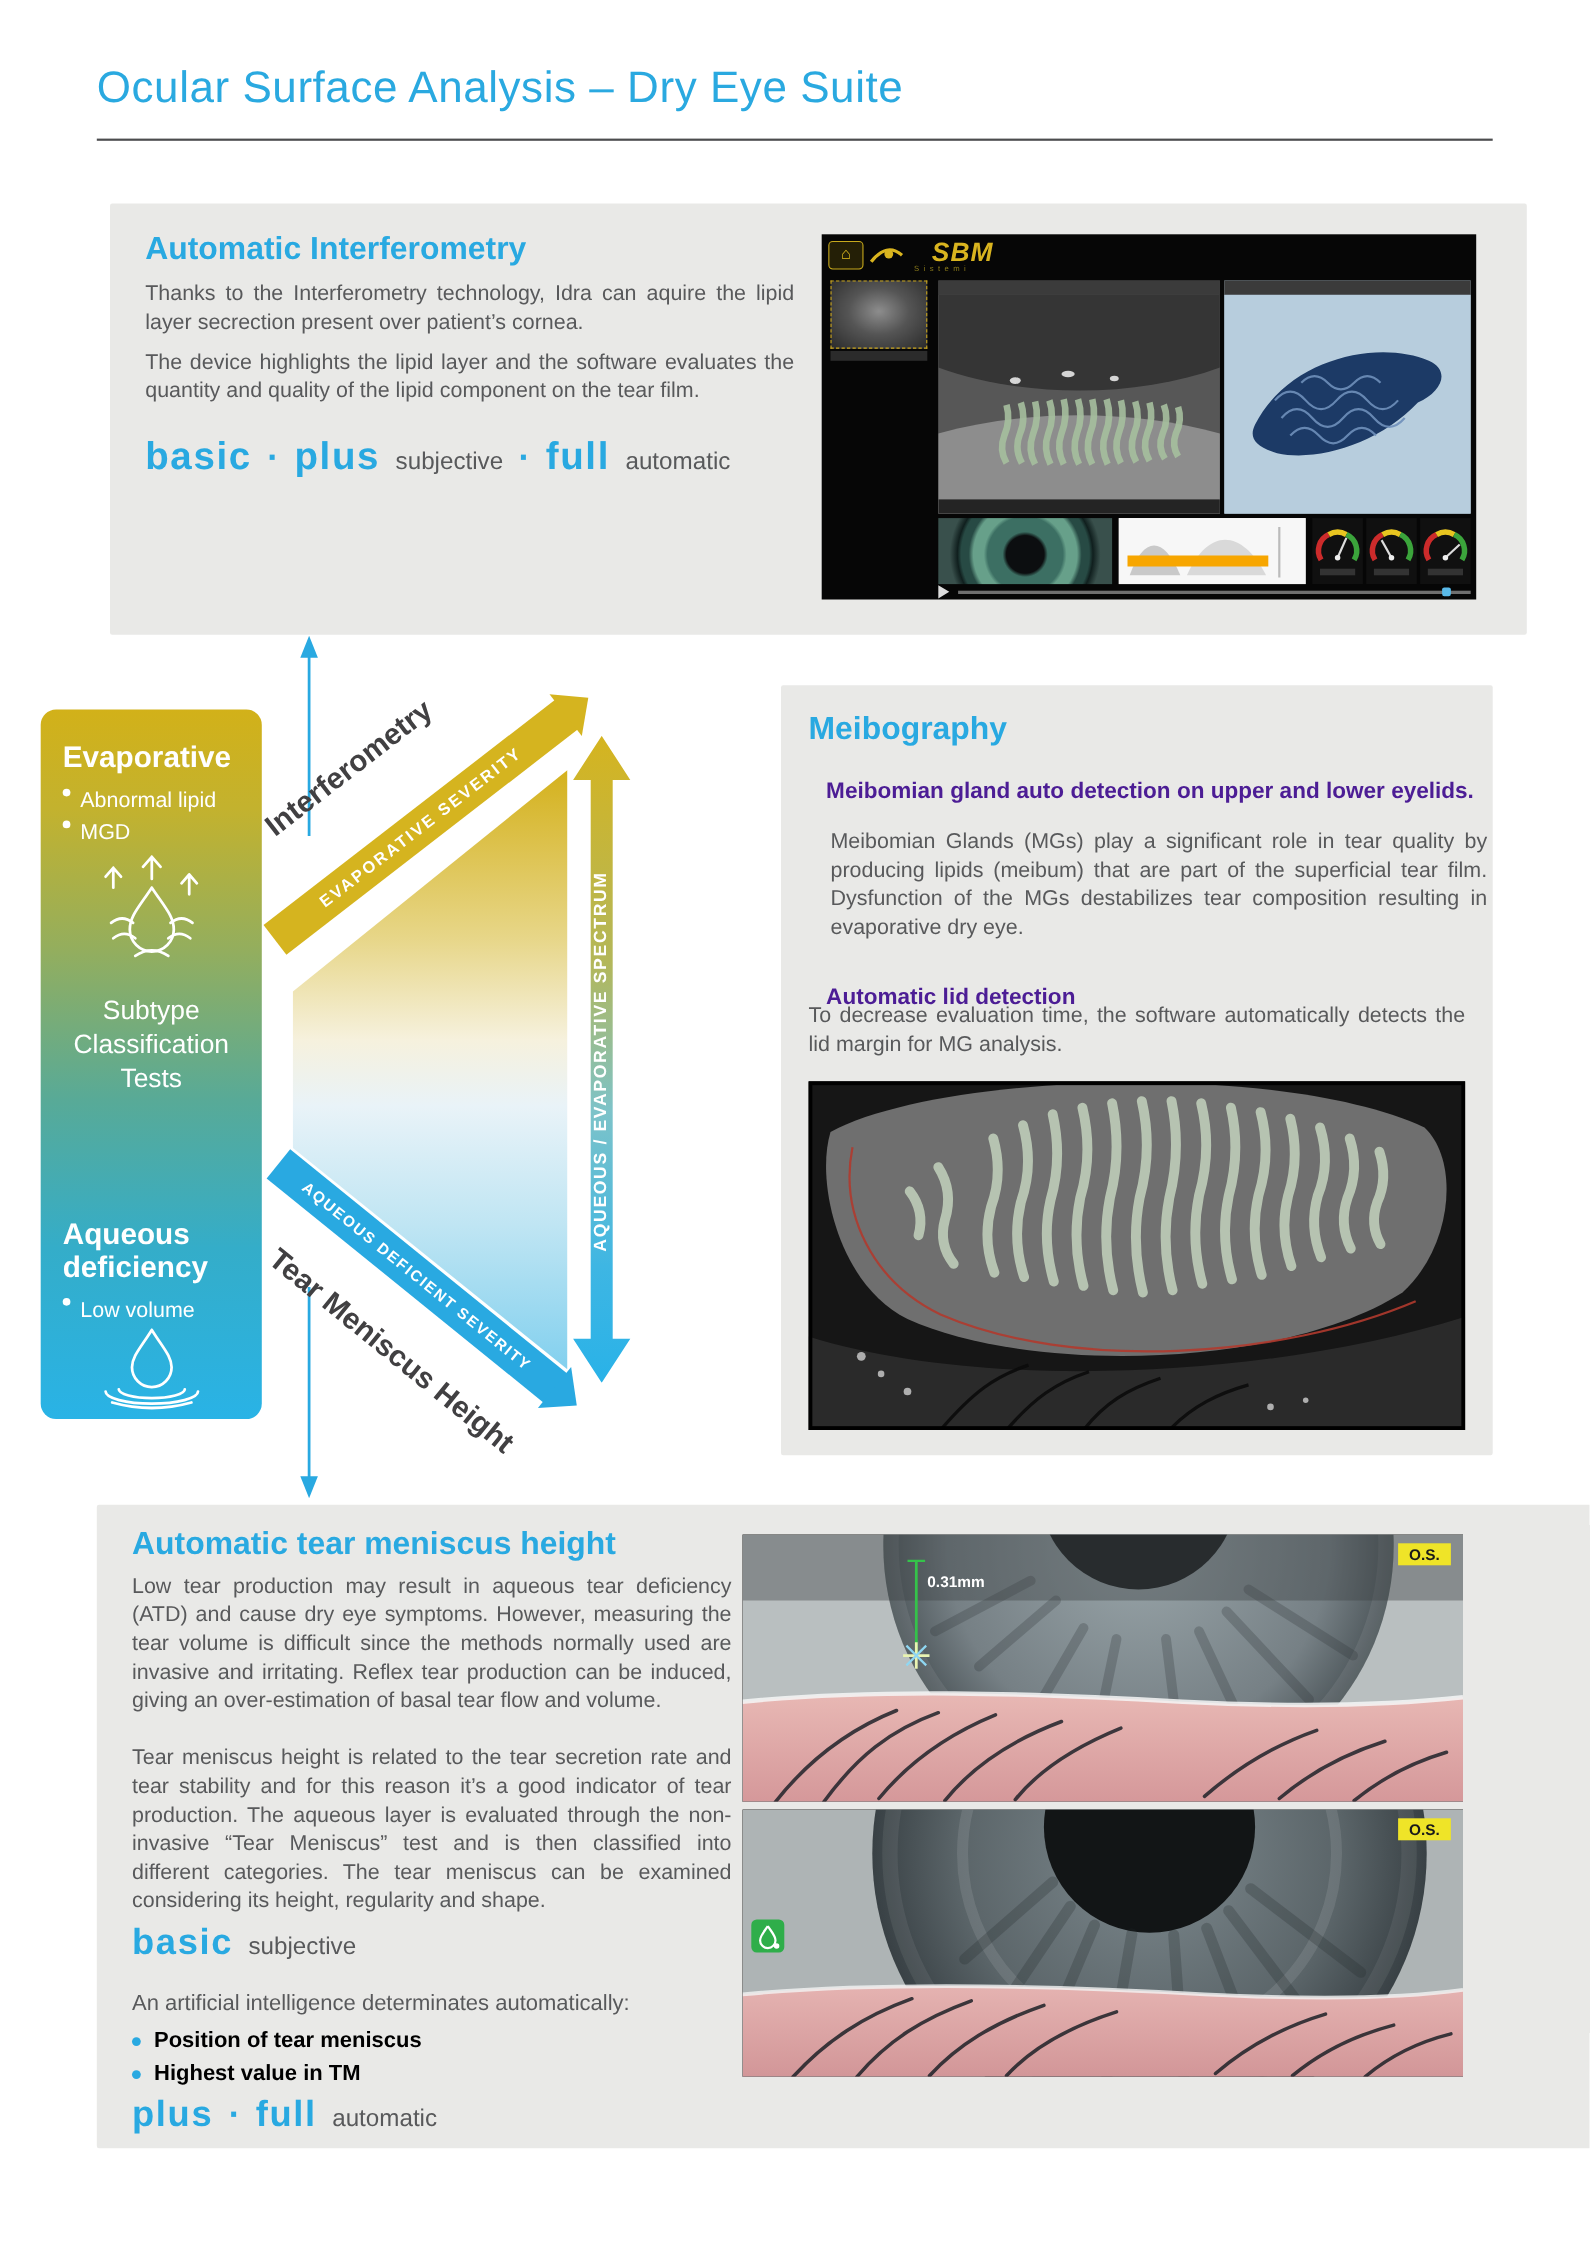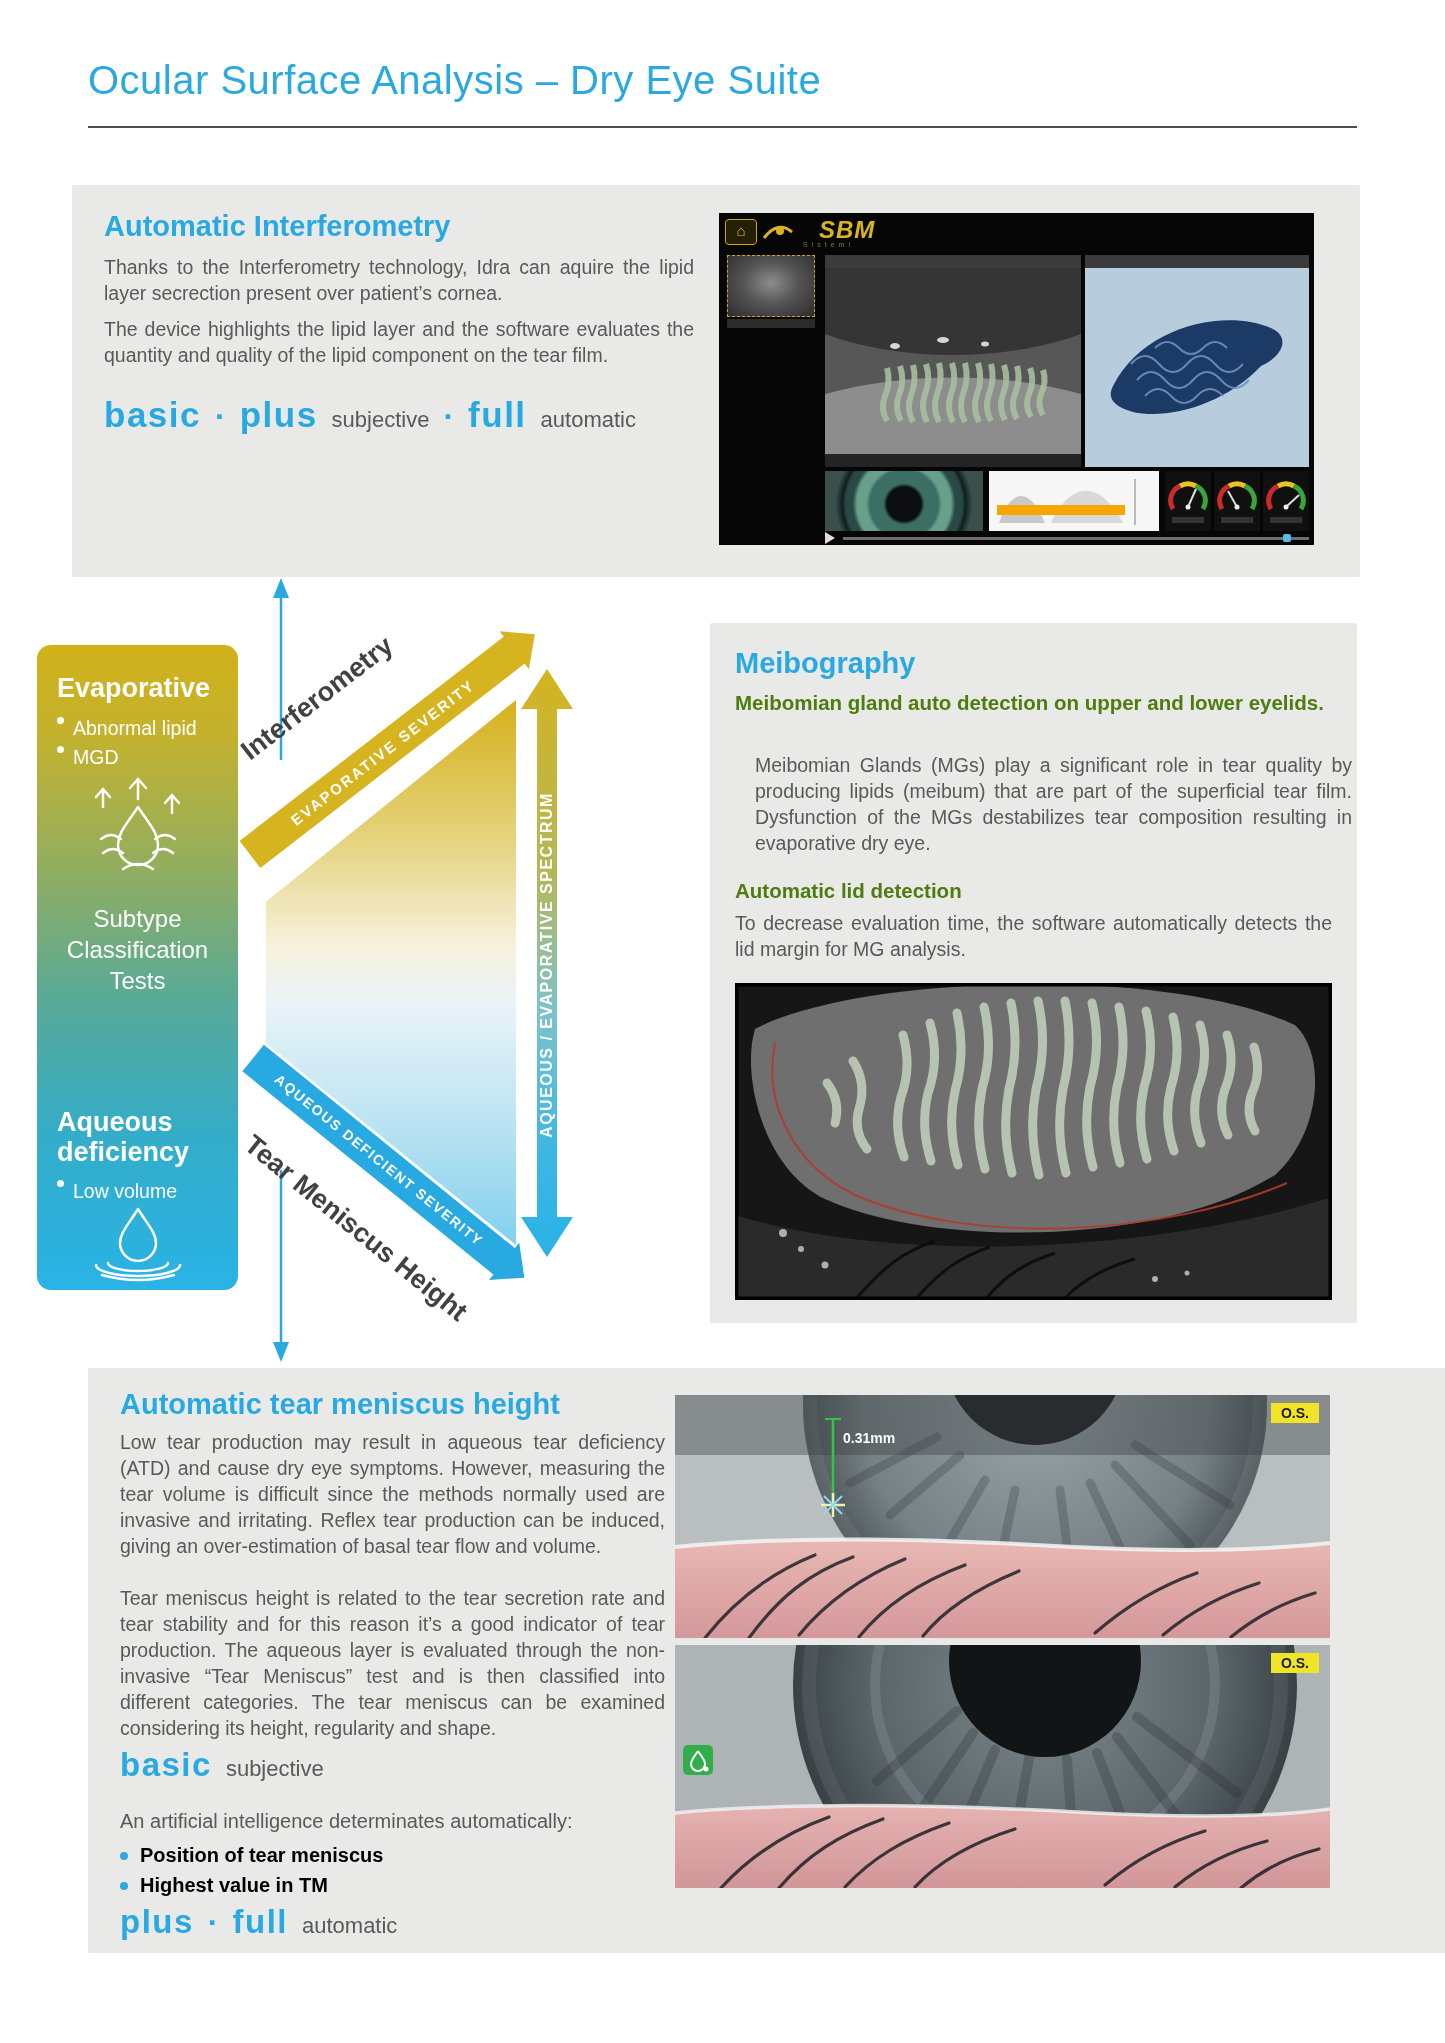--- a/index.html
+++ b/index.html
@@ -6,21 +6,21 @@
   body{
     width:1445px;height:2043px;position:relative;background:#ffffff;
     font-family:"Liberation Sans", sans-serif;color:#58595b;overflow:hidden;
   }
   .abs{position:absolute;}
   .panel{position:absolute;background:#e9e9e7;border-radius:2px;}
   .page-title{font-size:40px;color:#2aa9e0;font-weight:400;letter-spacing:.5px;white-space:nowrap;}
   .rule{position:absolute;background:#4c4d4f;height:2px;}
   .sec-title{font-size:29px;font-weight:bold;color:#29a9e1;white-space:nowrap;}
   .body-p{font-size:19.5px;line-height:1.33;color:#58595b;text-align:justify;margin:0;}
-  .bold-p{font-size:20.5px;line-height:1.35;font-weight:bold;color:#4d7c0f;margin:0;}
+  .bold-p{font-size:20.5px;line-height:1.35;font-weight:bold;color:#4c1d95;margin:16px;}
   .tier-row{display:flex;align-items:baseline;gap:14px;white-space:nowrap;}
   .tier{color:#29a9e1;font-weight:600;letter-spacing:1.5px;font-size:35px;}
   .tier-kind{color:#58595b;font-size:22px;}
   .tier-dot{color:#29a9e1;font-size:32px;font-weight:bold;}
   
   .grad-box{
     position:absolute;left:37px;top:645px;width:201px;height:645px;border-radius:14px;
     background:linear-gradient(180deg,#d2b119 0%,#c3b22e 14%,#93ae5e 34%,#58aa97 55%,#34adc9 76%,#29b3e6 100%);
     color:#fff;
   }
@@ -71,21 +71,21 @@
   .gauge-tile{width:46px;height:60px;background:#101010;}
   
   .photo{position:absolute;overflow:hidden;background:#222;}
 </style>
 </head>
 <body>
 
 <div class="abs page-title" style="left:88px;top:58px;">Ocular Surface Analysis – Dry Eye Suite</div>
 <div class="rule" style="left:88px;top:126px;width:1269px;"></div>
 
-<div class="panel" style="left:72px;top:185px;width:1288px;height:392px;text-decoration:underline;">
+<div class="panel" style="left:100px;top:185px;width:1288px;height:392px;text-decoration:underline;">
   <div class="abs sec-title" style="left:32px;top:25px;">Automatic Interferometry</div>
   <p class="abs body-p" style="left:32px;top:70px;width:590px;">Thanks to the Interferometry technology, Idra can aquire the lipid layer secrection present over patient’s cornea.</p>
   <p class="abs body-p" style="left:32px;top:132px;width:590px;">The device highlights the lipid layer and the software evaluates the quantity and quality of the lipid component on the tear film.</p>
   <div class="abs tier-row" style="left:32px;top:210px;">
     <span class="tier">basic</span>
     <span class="tier-dot">·</span>
     <span class="tier">plus</span>
     <span class="tier-kind">subjective</span>
     <span class="tier-dot">·</span>
     <span class="tier">full</span>

